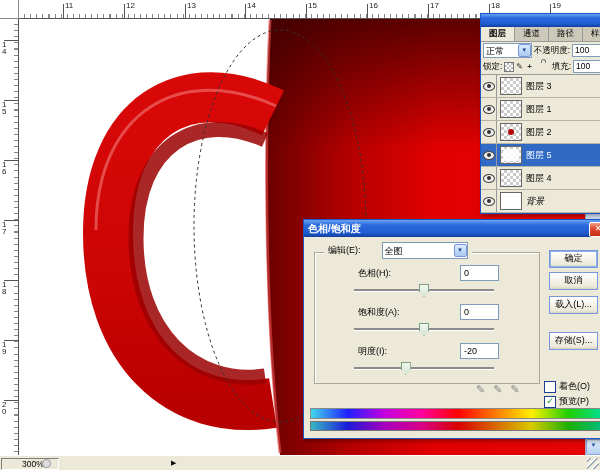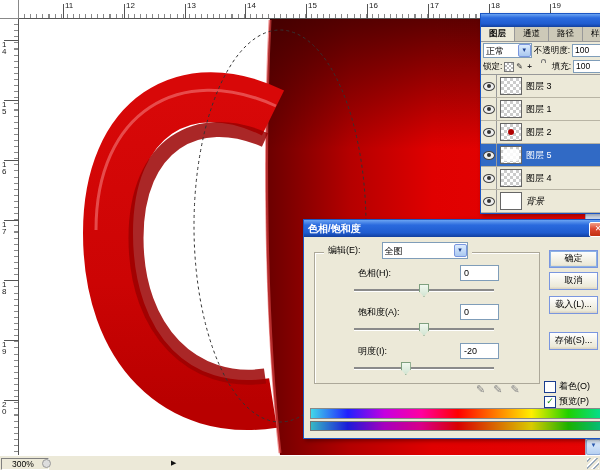--- a/index.html
+++ b/index.html
@@ -85,21 +85,21 @@
       background:linear-gradient(180deg,#f4faf2,#cfe3cf);box-shadow:inset 0 0 0 1px #7fa07f;
       clip-path:polygon(0 0,100% 0,100% 55%,50% 100%,0 55%);}
   #btn-col{position:absolute;left:245px;top:0;width:60px;height:120px;}
   #droppers{position:absolute;left:172px;top:146px;display:flex;gap:8px;}
   .dropper{display:inline-block;color:#8a8a8a;font-size:11px;transform:rotate(0deg);}
   .cb-row{position:absolute;left:240px;display:flex;align-items:center;gap:3px;font-size:9px;}
   .cb{width:10px;height:10px;background:#fff;border:1px solid #1a3d8f;font-size:9px;line-height:9px;text-align:center;color:#1d8f1d;font-weight:bold;}
   .rainbow{position:absolute;left:6px;width:294px;height:9px;border:1px solid #888;}
   
   #statusbar{position:absolute;left:0;top:455px;width:600px;height:15px;background:#ece9d8;border-top:1px solid #fff;z-index:30;}
-  #zoom-box{position:absolute;left:1px;top:2px;width:36px;height:10px;font-size:8.5px;line-height:10px;padding-left:10px;}
+  #zoom-box{position:absolute;left:1px;top:2px;width:36px;height:10px;font-size:8.5px;line-height:10px;padding-left:20px;}
   #status-circle{position:absolute;left:42px;top:3px;width:7px;height:7px;border:1px solid #999;border-radius:50%;background:#ddd;}
   #doc-box{position:absolute;left:54px;top:2px;width:112px;height:10px;font-size:8.5px;line-height:10px;text-align:center;}
   #popup-arrow{position:absolute;left:171px;top:3px;font-size:7px;color:#111;}
   #hscroll{position:absolute;left:183px;top:1px;width:400px;height:13px;background:#f0f4fb;}
   .sb-btn{background:linear-gradient(180deg,#e2eefb,#b6d0f2);border:1px solid #8aa8d8;border-radius:2px;
       color:#2a5ab0;font-size:6px;text-align:center;line-height:11px;}
   #h-left{position:absolute;left:0;top:0;width:13px;height:12px;}
   #h-right{position:absolute;right:14px;top:0;width:13px;height:12px;}
   #h-thumb{position:absolute;left:16px;top:0;width:176px;height:12px;border-radius:3px;
       background:linear-gradient(180deg,#dcebfd,#aecbf0);border:1px solid #86a8dc;}

